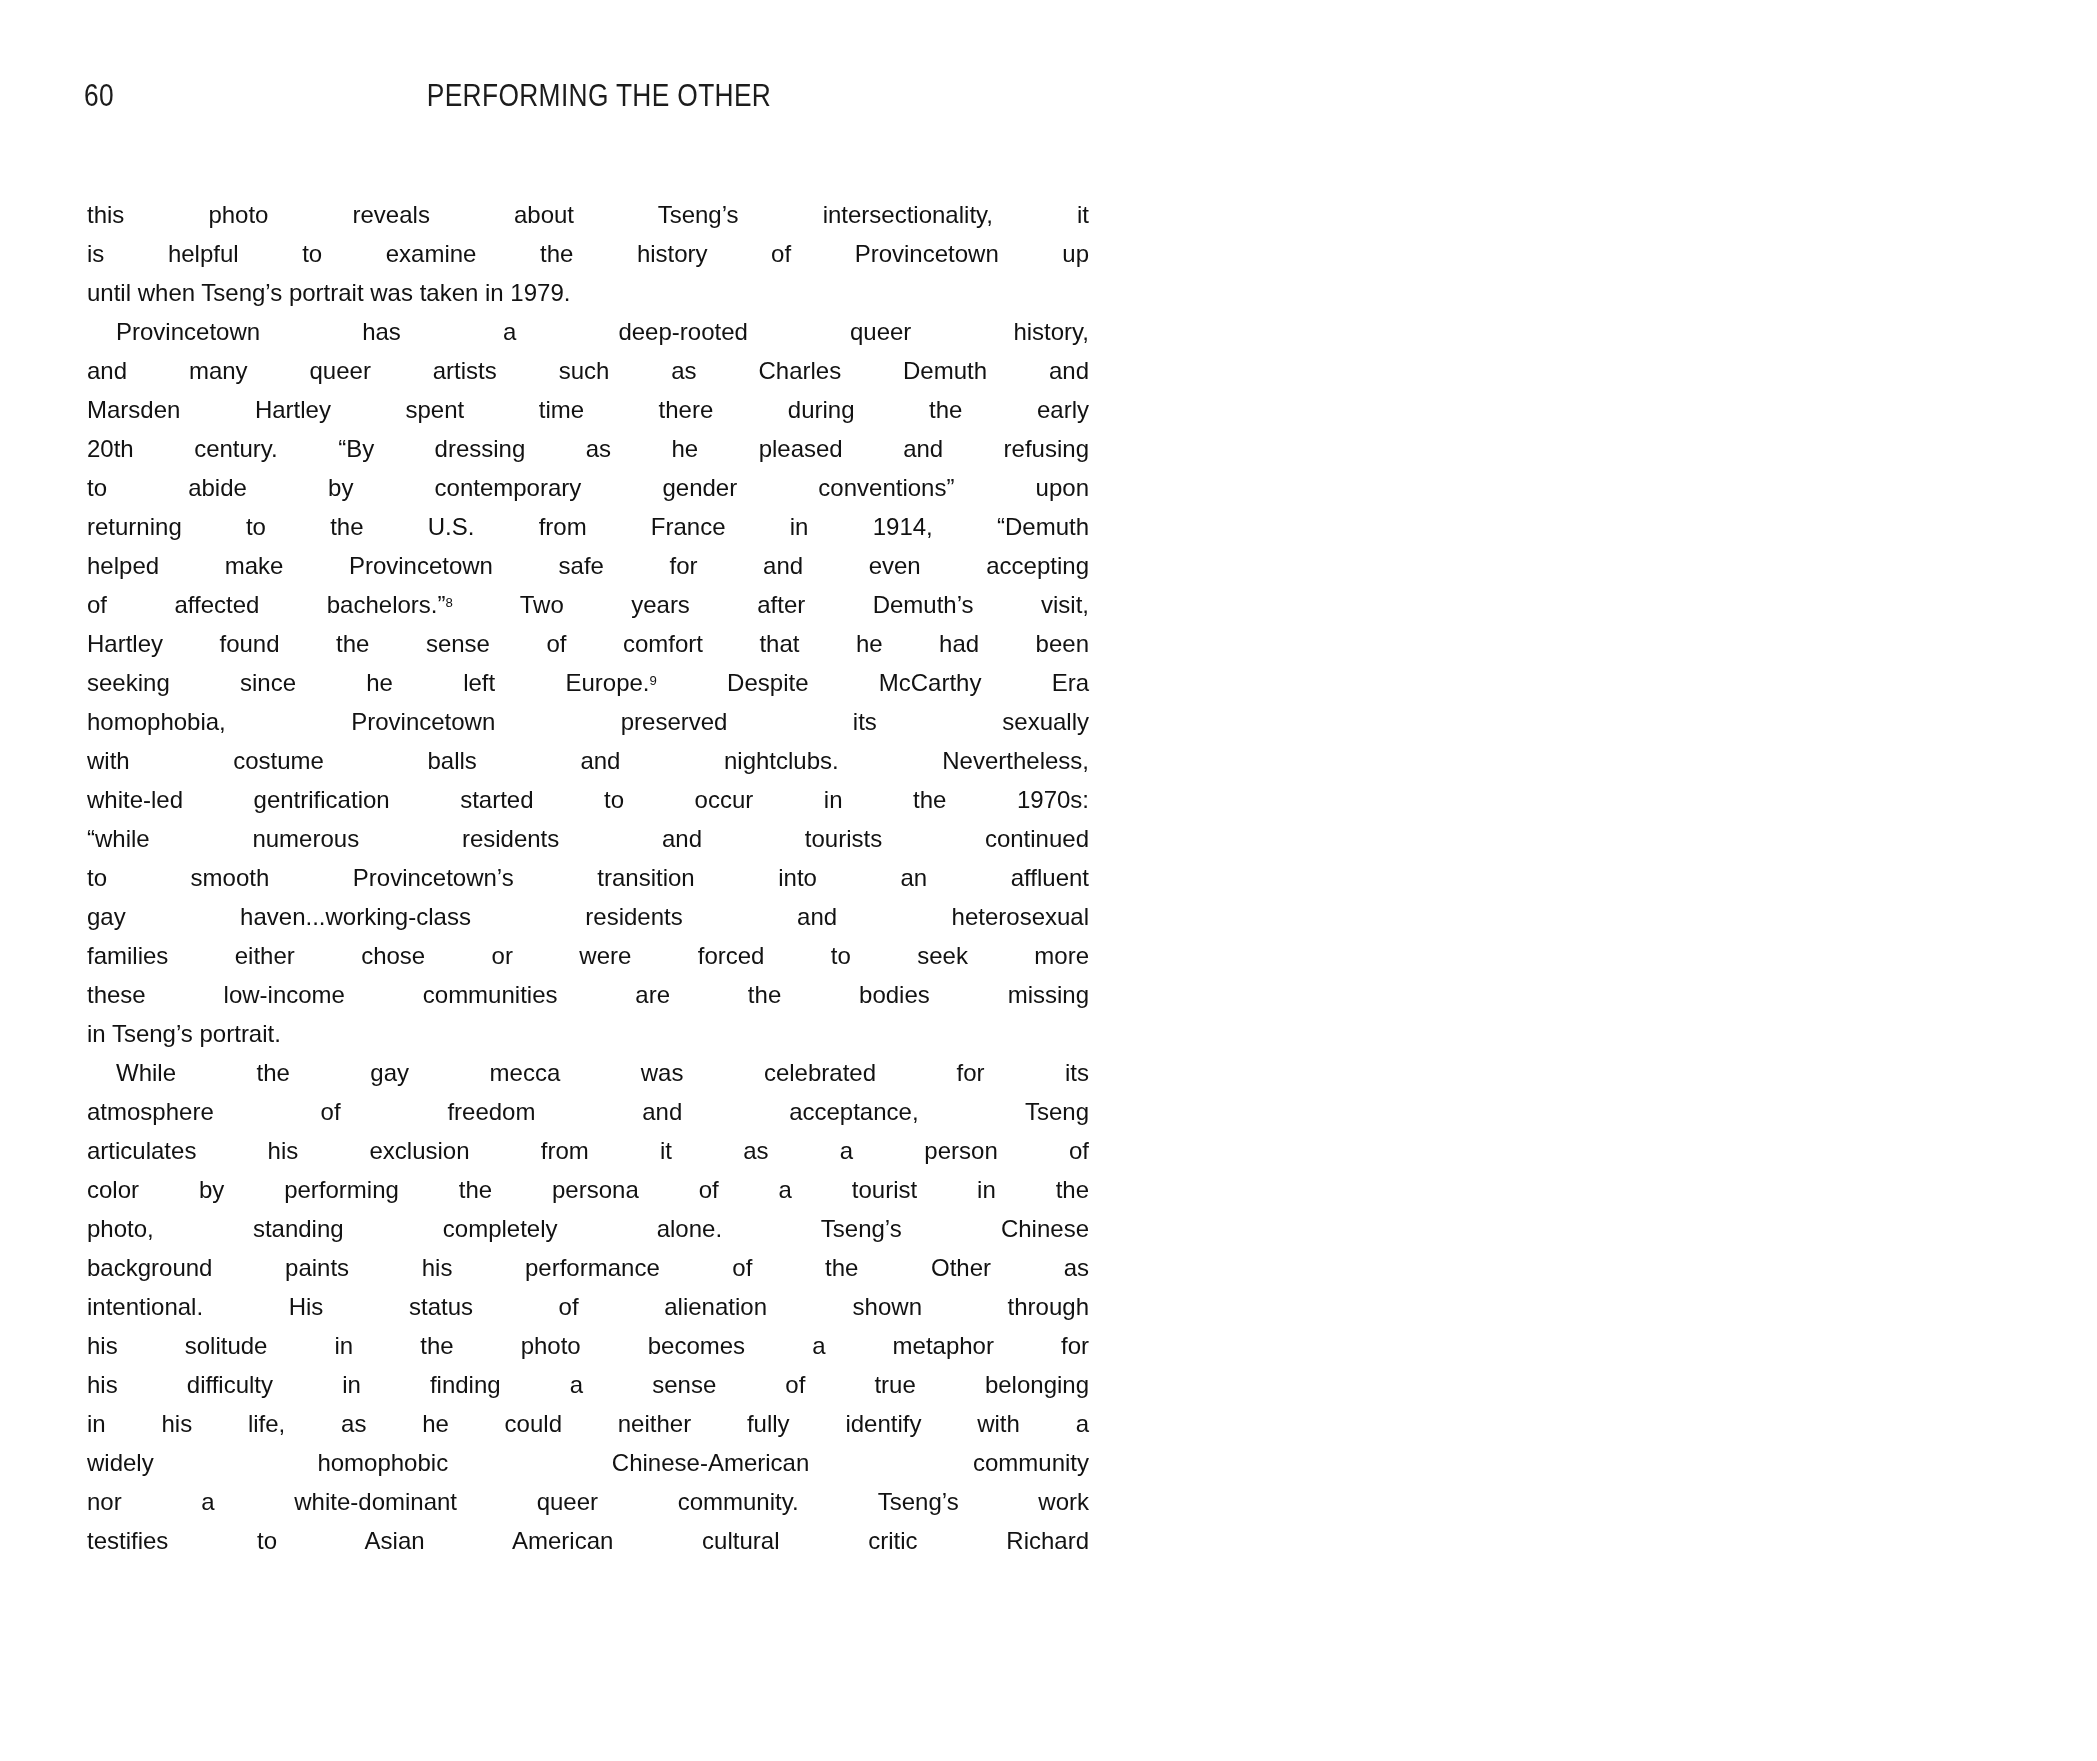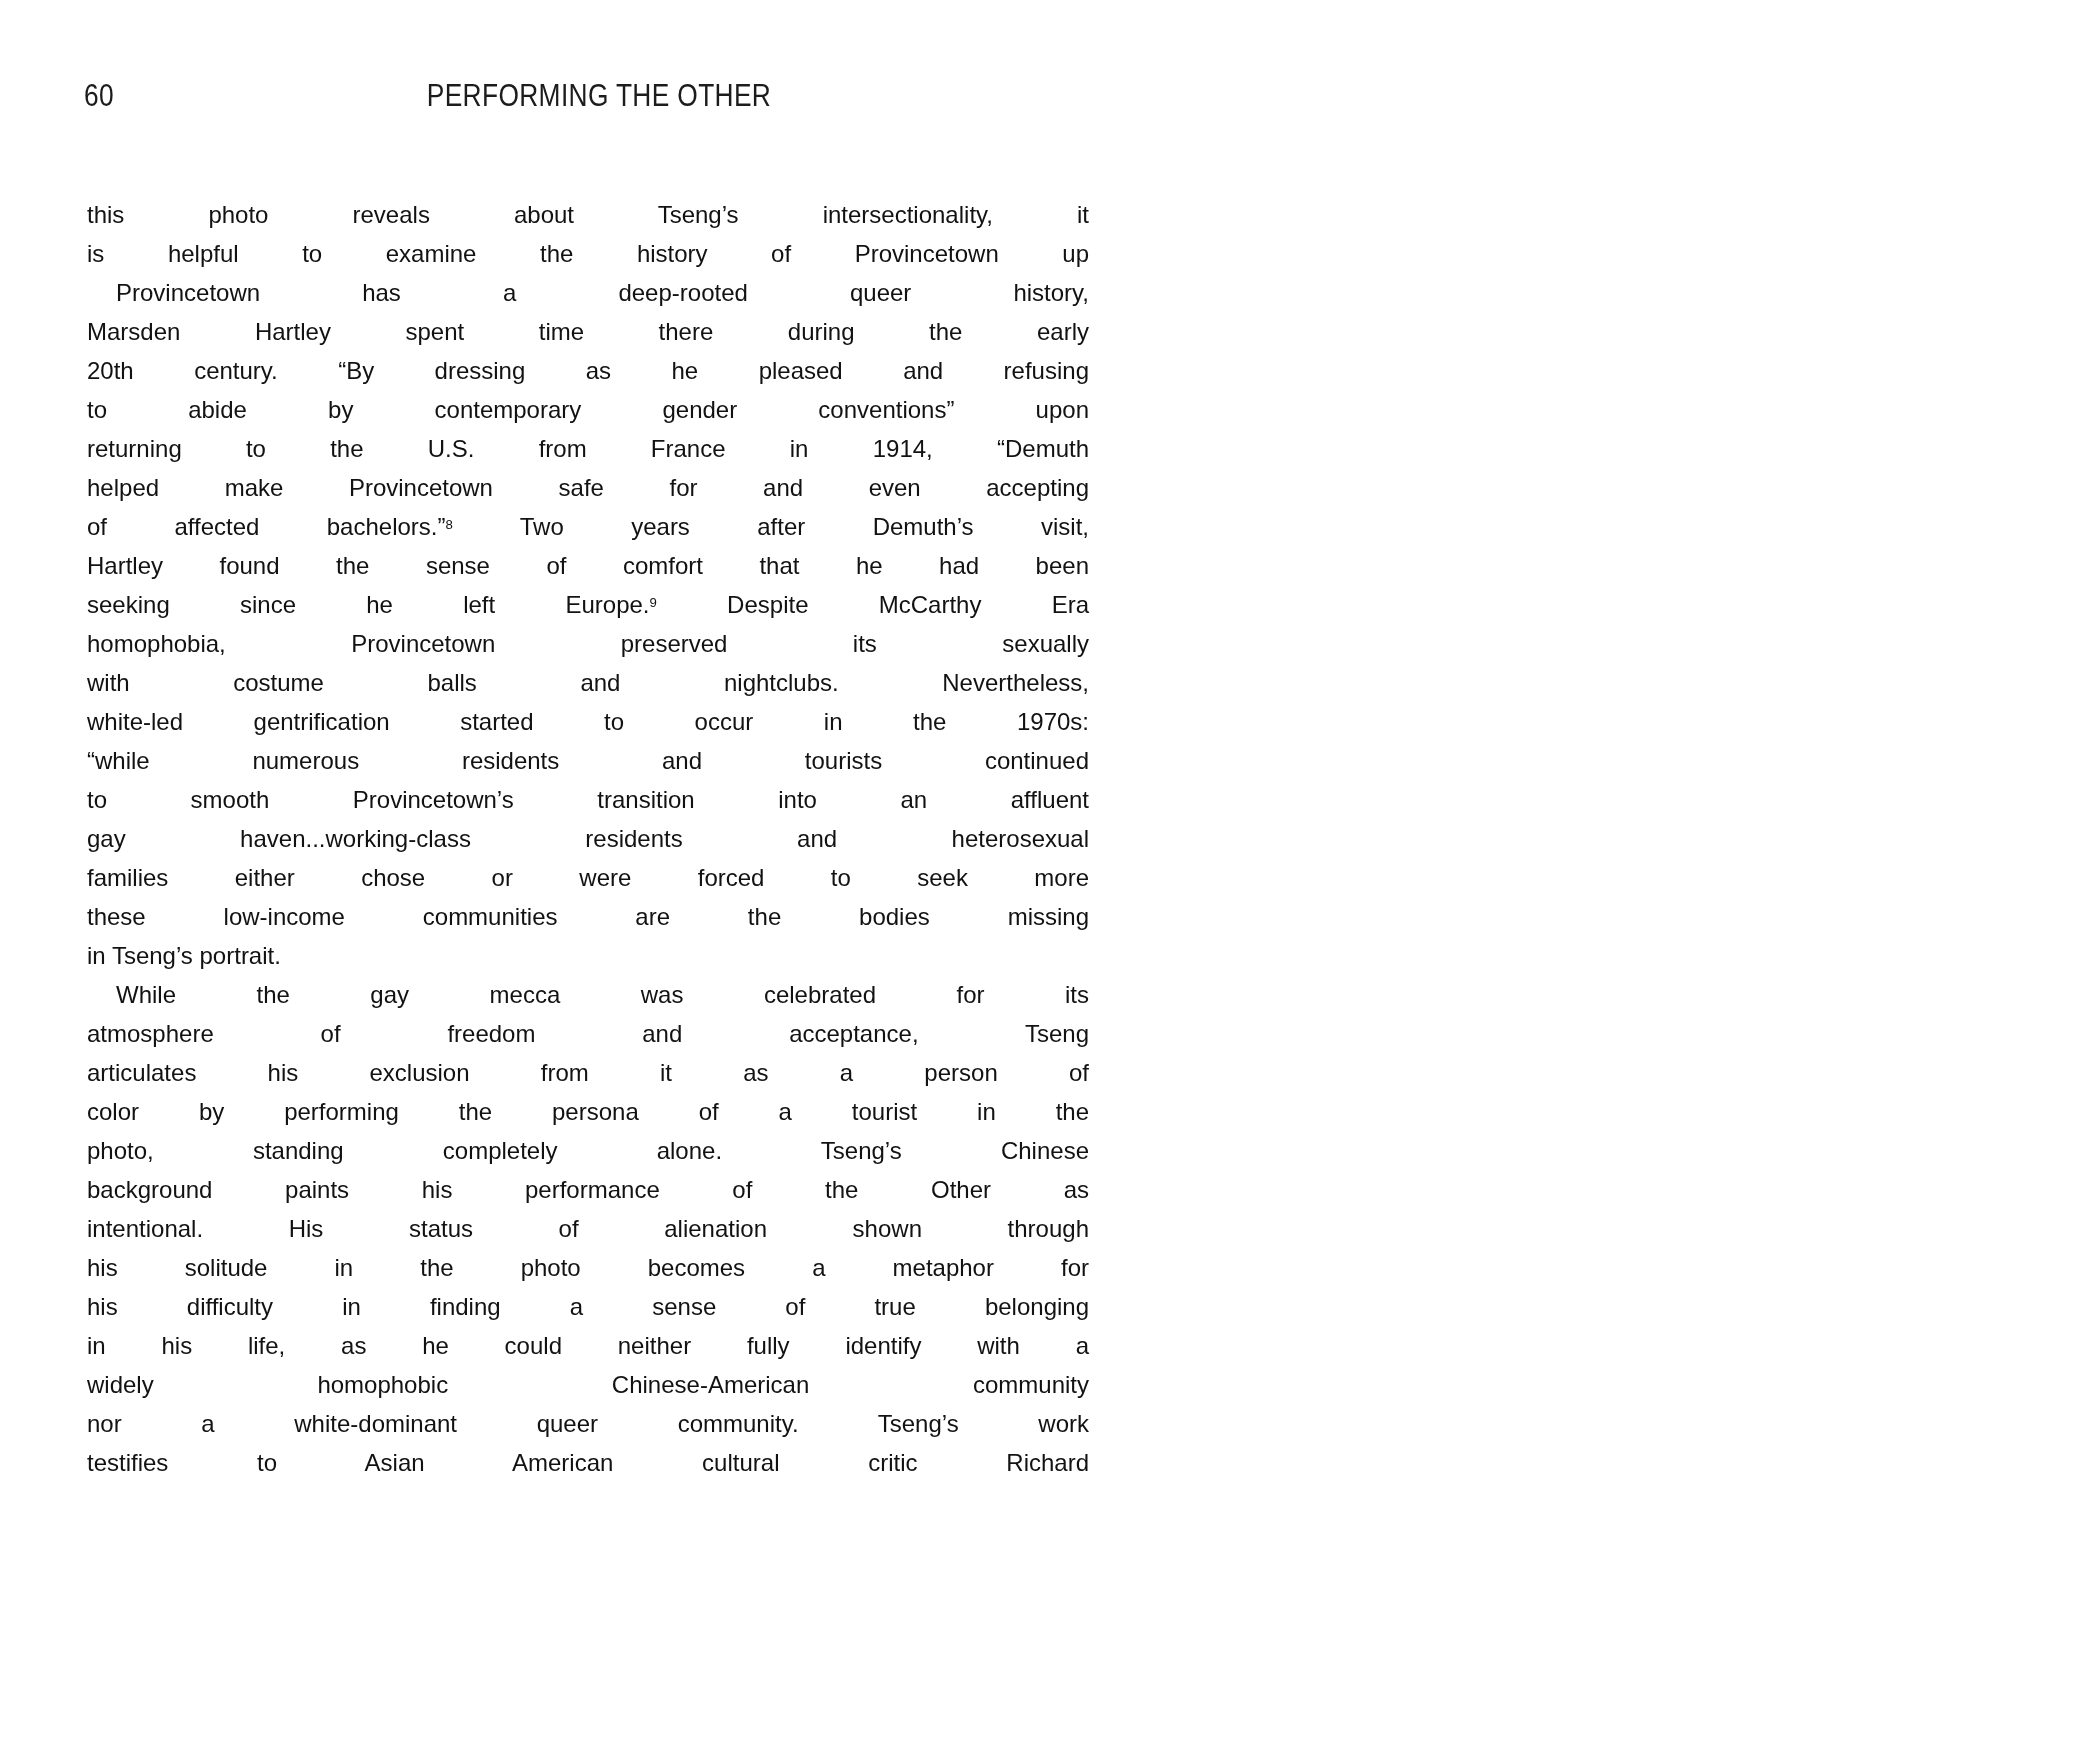--- a/index.html
+++ b/index.html
@@ -55,21 +55,23 @@
 <body>
 
 <div class="spread">
 
   <div class="page page-left">
     <div class="pagenum pagenum-left">60</div>
     <div class="runhead runhead-left">PERFORMING THE OTHER</div>
     <div class="column column-left">
         <div class="line"><span>this photo reveals about Tseng’s intersectionality, it</span></div>
         <div class="line"><span>is helpful to examine the history of Provincetown up</span></div>
+        <div class="line end"><span>until when Tseng’s portrait was taken in 1979.</span></div>
         <div class="line indent"><span>Provincetown has a deep-rooted queer history,</span></div>
+        <div class="line"><span>and many queer artists such as Charles Demuth and</span></div>
         <div class="line"><span>Marsden Hartley spent time there during the early</span></div>
         <div class="line"><span>20th century. “By dressing as he pleased and refusing</span></div>
         <div class="line"><span>to abide by contemporary gender conventions” upon</span></div>
         <div class="line"><span>returning to the U.S. from France in 1914, “Demuth</span></div>
         <div class="line"><span>helped make Provincetown safe for and even accepting</span></div>
         <div class="line"><span>of affected bachelors.”</span><span class="sup">8</span><span> Two years after Demuth’s visit,</span></div>
         <div class="line"><span>Hartley found the sense of comfort that he had been</span></div>
         <div class="line"><span>seeking since he left Europe.</span><span class="sup">9</span><span> Despite McCarthy Era</span></div>
         <div class="line"><span>homophobia, Provincetown preserved its sexually</span></div>
         <div class="line"><span>with costume balls and nightclubs. Nevertheless,</span></div>

